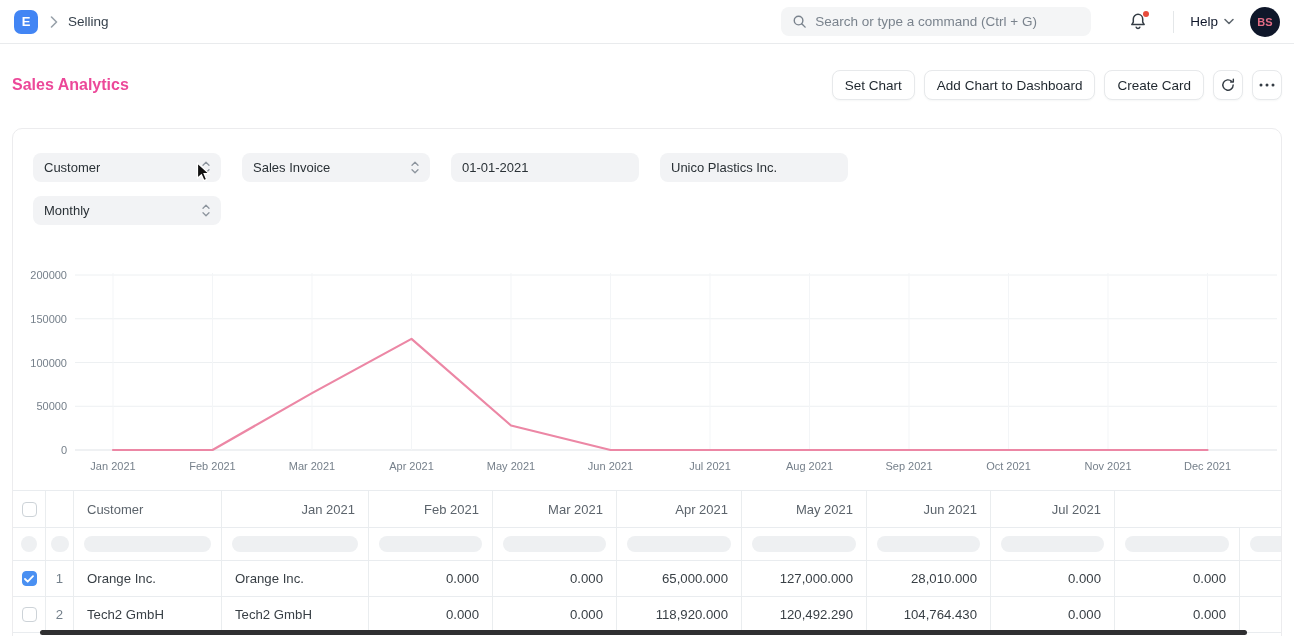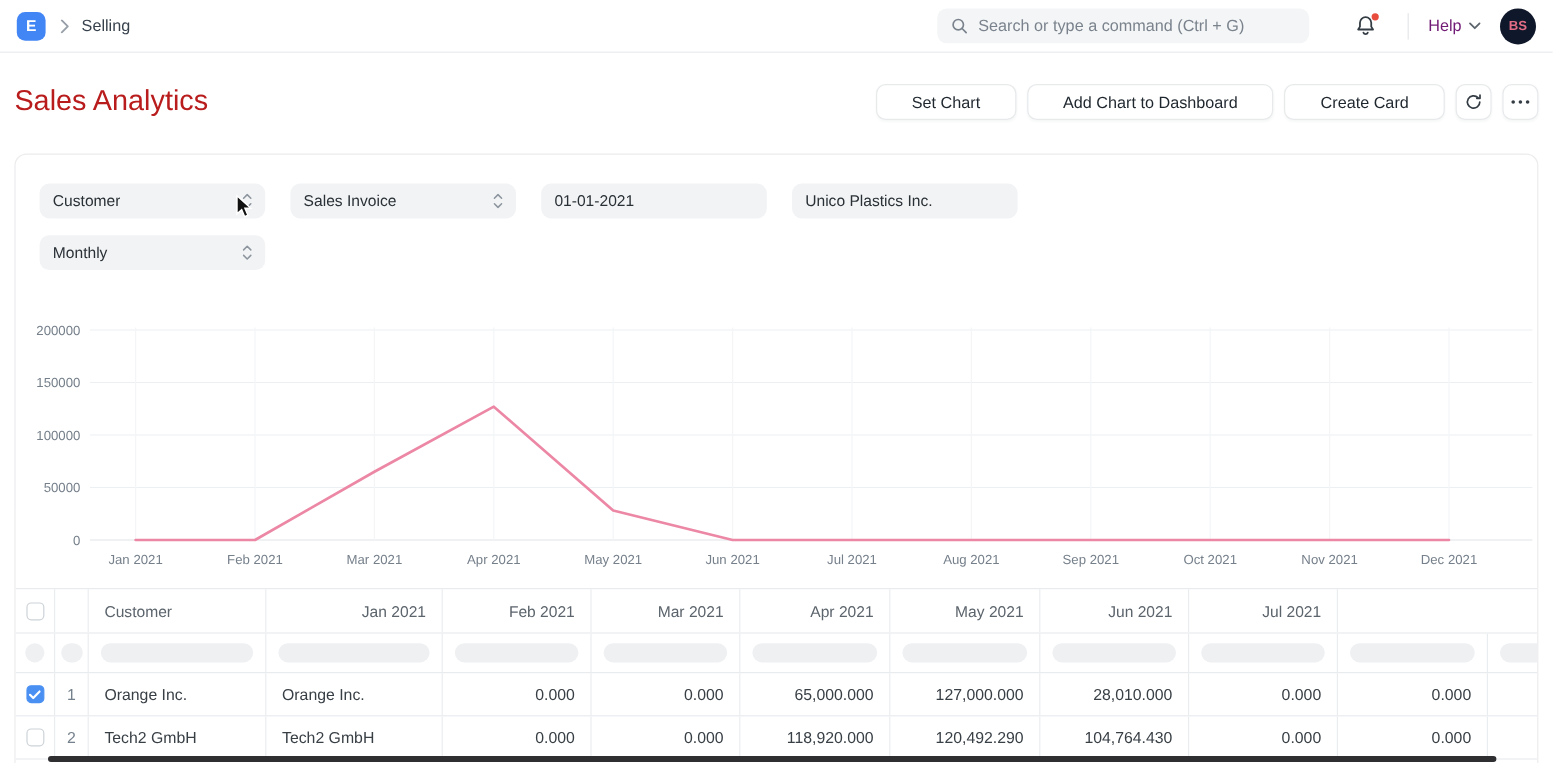--- a/index.html
+++ b/index.html
@@ -17,31 +17,31 @@
   .searchbar { width:310px; height:29px; background:#f4f5f6; border:none; border-radius:8px;
     display:flex; align-items:center; padding:0 11px; gap:8px; }
   .searchbar input { border:none; outline:none; background:transparent; flex:1;
     font-size:13.5px; color:#4c545c; font-family:"Liberation Sans",sans-serif; }
   .searchbar input::placeholder { color:#7a838d; opacity:1; }
   .bell-wrap { margin-left:38px; position:relative; display:flex; cursor:pointer; }
   .bell-dot { position:absolute; top:-1px; right:-2px; width:6px; height:6px;
     border-radius:50%; background:#e74c3c; }
   .nav-divider { width:1px; height:22px; background:#e4e7e9; margin-left:26px; }
   .help { margin-left:16px; display:flex; align-items:center; gap:6px; font-size:13.5px;
-    color:#701a75; cursor:pointer; }
+    color:#0f172a; cursor:pointer; }
   .avatar { margin-left:16px; width:30px; height:30px; border-radius:50%; background:#0f172a;
     color:#e26c85; font-size:11px; font-weight:bold; display:flex; align-items:center;
     justify-content:center; cursor:pointer; }
 
   
   .page-head { margin:20px 12px 0; height:42px; display:flex; align-items:center;
     justify-content:space-between; }
-  .page-title { font-size:24px; font-weight:normal; color:#b91c1c; }
+  .page-title { font-size:16px; font-weight:bold; color:#ec4899; }
   .actions { display:flex; align-items:center; gap:9px; }
-  .btn { height:30px; padding:0 29px; border:1px solid #e7e9eb; border-radius:8px;
+  .btn { height:30px; padding:0 12px; border:1px solid #e7e9eb; border-radius:8px;
     background:#fff; font-size:13.5px; color:#1f272e; display:flex; align-items:center;
     justify-content:center; cursor:pointer; box-shadow:0 1px 2px rgba(25,39,52,.04);
     font-family:"Liberation Sans",sans-serif; }
   .btn.icon-btn { width:30px; padding:0; }
 
   
   .card { margin:22px 12px 0; height:520px; border:1px solid #ececee; border-radius:10px;
     position:relative; overflow:hidden; background:#fff; }
   .filters { padding:24px 20px 0; }
   .filter-row { display:flex; gap:21px; }

